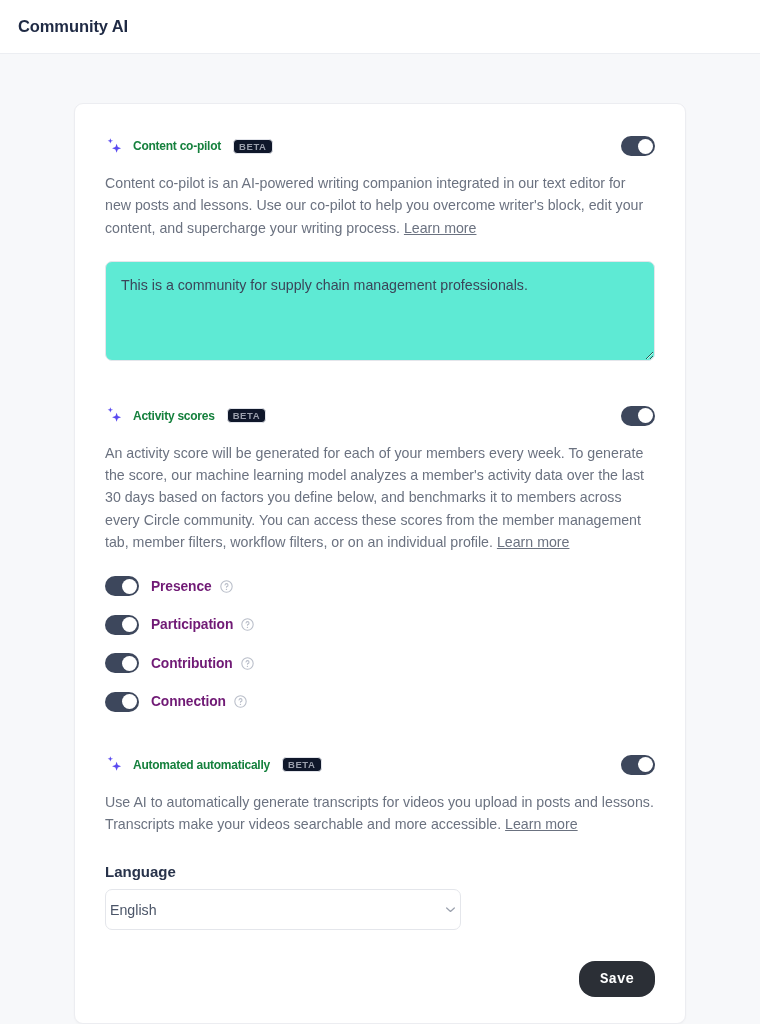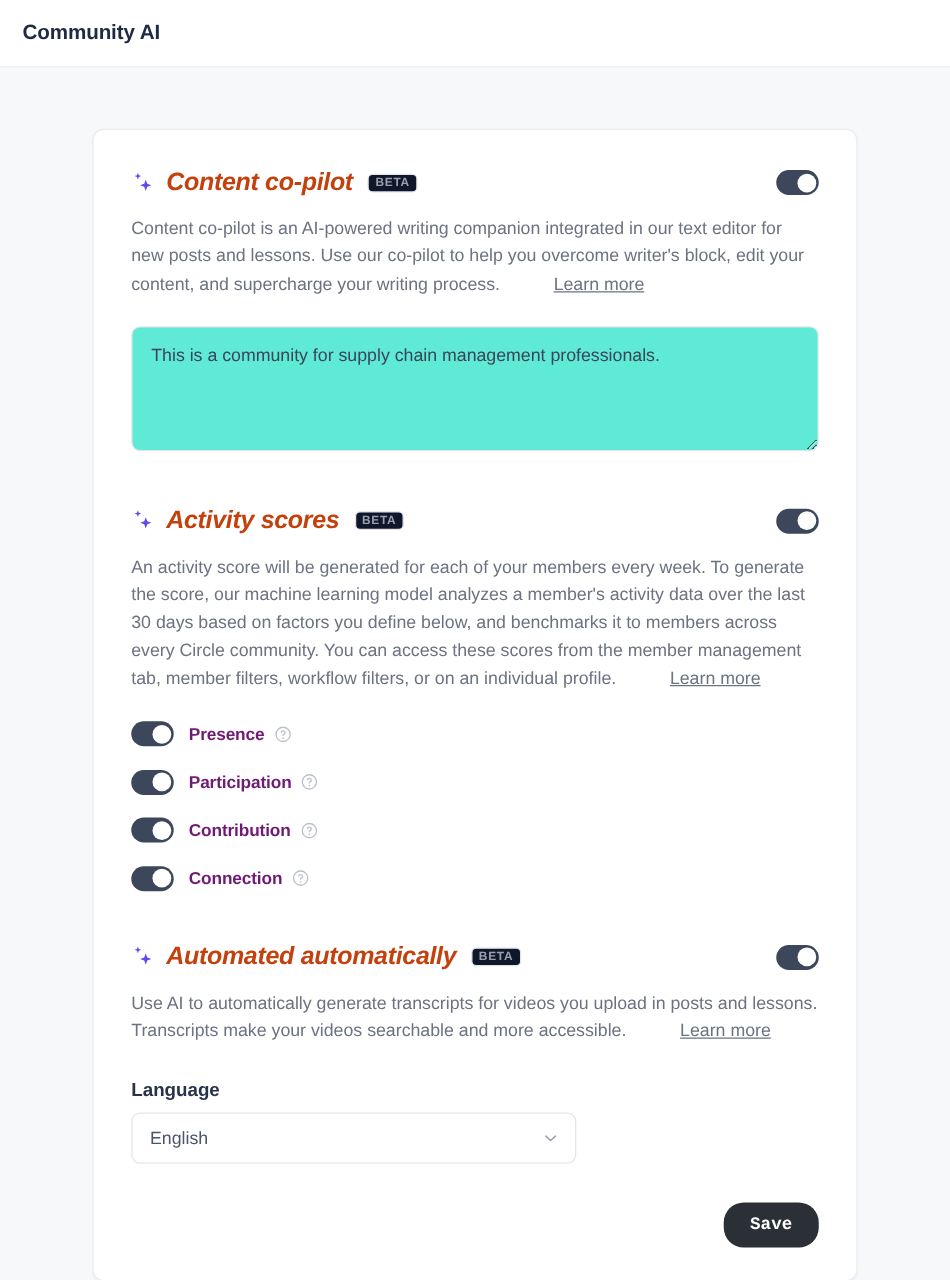--- a/index.html
+++ b/index.html
@@ -60,26 +60,25 @@
     gap: 9px;
     flex: 1;
   }
   .sparkle-icon {
     width: 19px;
     height: 19px;
     display: block;
     flex: none;
   }
   .section-title {
-    font-size: 20px;
-    font-weight: 700;
-    color: #c2410c;
+    font-size: 12px;
+    font-weight: 700;
+    color: #15803d;
     letter-spacing: -0.25px;
     white-space: nowrap;
-    font-style: italic;
   }
   .beta-badge {
     display: inline-block;
     border: 1px solid #e2e4ea;
     border-radius: 4px;
     color: #9ba0ad;
     font-size: 9.5px;
     font-weight: 700;
     letter-spacing: 0.6px;
     padding: 2px 5px 1.5px 5px;
@@ -113,21 +112,20 @@
     font-size: 14.2px;
     line-height: 22.3px;
     color: #6b7280;
     margin-top: 13px;
     max-width: 606px;
   }
   .learn-more {
     color: #6b7280;
     text-decoration: underline;
     cursor: pointer;
-    margin-left: 39px;
   }
 
   
   .textarea-wrap { margin-top: 22px; }
   textarea.prompt {
     width: 100%;
     height: 100px;
     border: 1px solid #e4e6eb;
     border-radius: 7px;
     padding: 13px 15px;
@@ -179,21 +177,21 @@
     margin-bottom: 9px;
   }
   .select-box {
     width: 356px;
     height: 41px;
     border: 1px solid #e4e6eb;
     border-radius: 7px;
     background: #fff;
     display: flex;
     align-items: center;
-    padding: 0 14px;
+    padding: 0 4px;
     cursor: pointer;
   }
   .select-value {
     flex: 1;
     font-size: 14.2px;
     color: #4b5568;
   }
   .caret {
     width: 11px;
     height: 7px;

